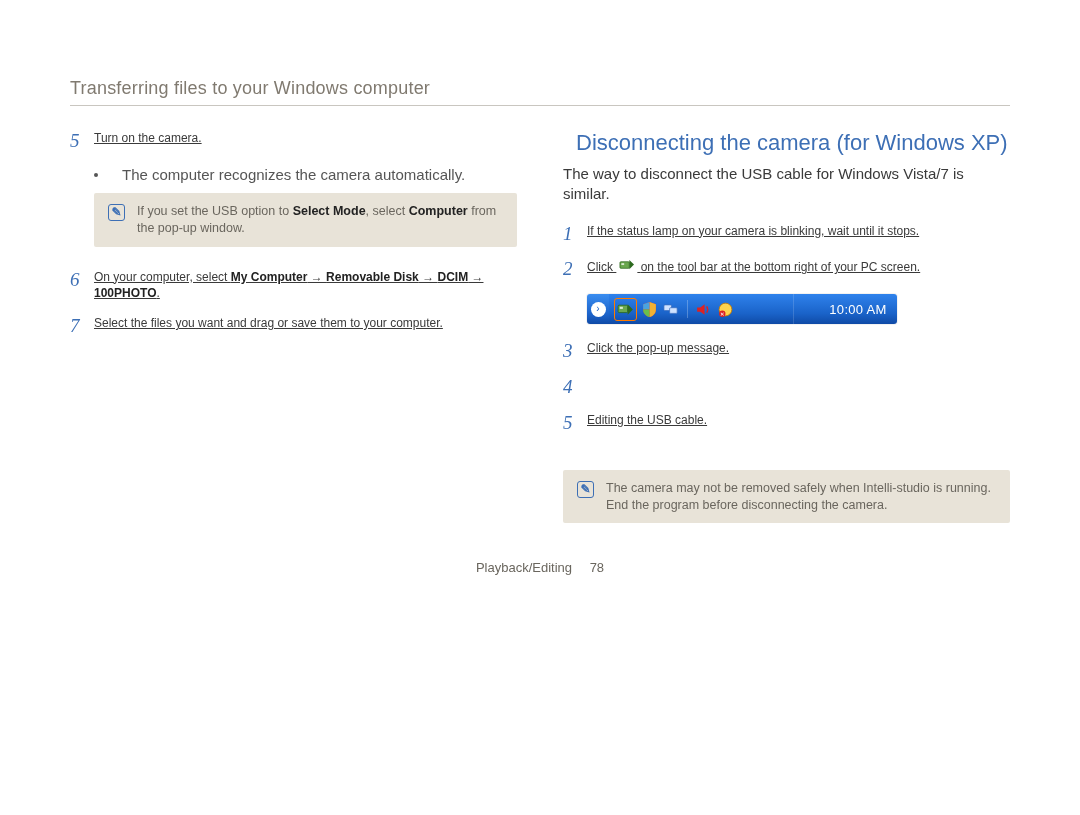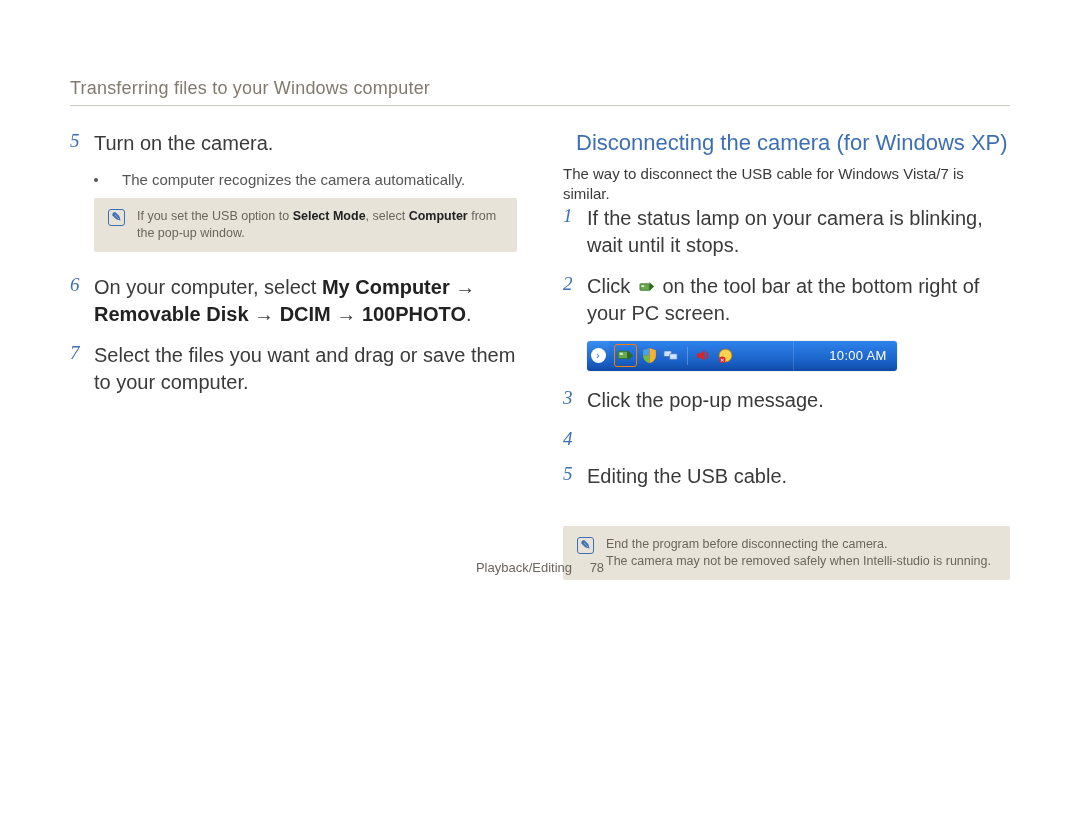--- a/index.html
+++ b/index.html
@@ -46,22 +46,23 @@
   }
   .step-num {
     font-family: Georgia, "Times New Roman", serif;
     font-style: italic;
     color: #3d6fb5;
     font-size: 19px;
     line-height: 1.15;
     min-width: 14px;
   }
   .step-body {
-    font-size: 20px;
+    font-size: 12px;
     color: #3a3a3a;
+    text-decoration: underline;
   }
   .bullet-line {
     display: flex;
     gap: 24px;
     margin: 6px 0 10px 24px;
     font-size: 15px;
     color: #555;
   }
   .bullet-dot {
     width: 4px; height: 4px; border-radius: 50%;
@@ -93,20 +94,21 @@
   .section-title {
     font-size: 22px;
     color: #3d6fb5;
     margin: 0 0 8px 13px;
     font-weight: normal;
   }
   .section-sub {
     font-size: 15px;
     color: #3a3a3a;
     line-height: 1.35;
+    margin-bottom: 18px;
   }
   .inline-icon {
     display: inline-block;
     width: 17px; height: 15px;
     vertical-align: -2px;
     margin: 0 2px;
   }
   .inline-icon svg { width: 100%; height: 100%; display: block; }
 
   
@@ -294,22 +296,22 @@
       <div class="step">
         <div class="step-num">5</div>
         <div class="step-body">Editing the USB cable.</div>
       </div>
 
       <div style="height:18px"></div>
 
       <div class="note-box full">
         <div class="note-icon">✎</div>
         <div>
+          <div>The camera may not be removed safely when Intelli-studio is running.</div>
           <div>End the program before disconnecting the camera.</div>
-          <div>The camera may not be removed safely when Intelli-studio is running.</div>
         </div>
       </div>
 
     </div>
   </div>
 
   <div class="footer">
     <span>Playback/Editing</span>
     <span class="pagenum">78</span>
   </div>

